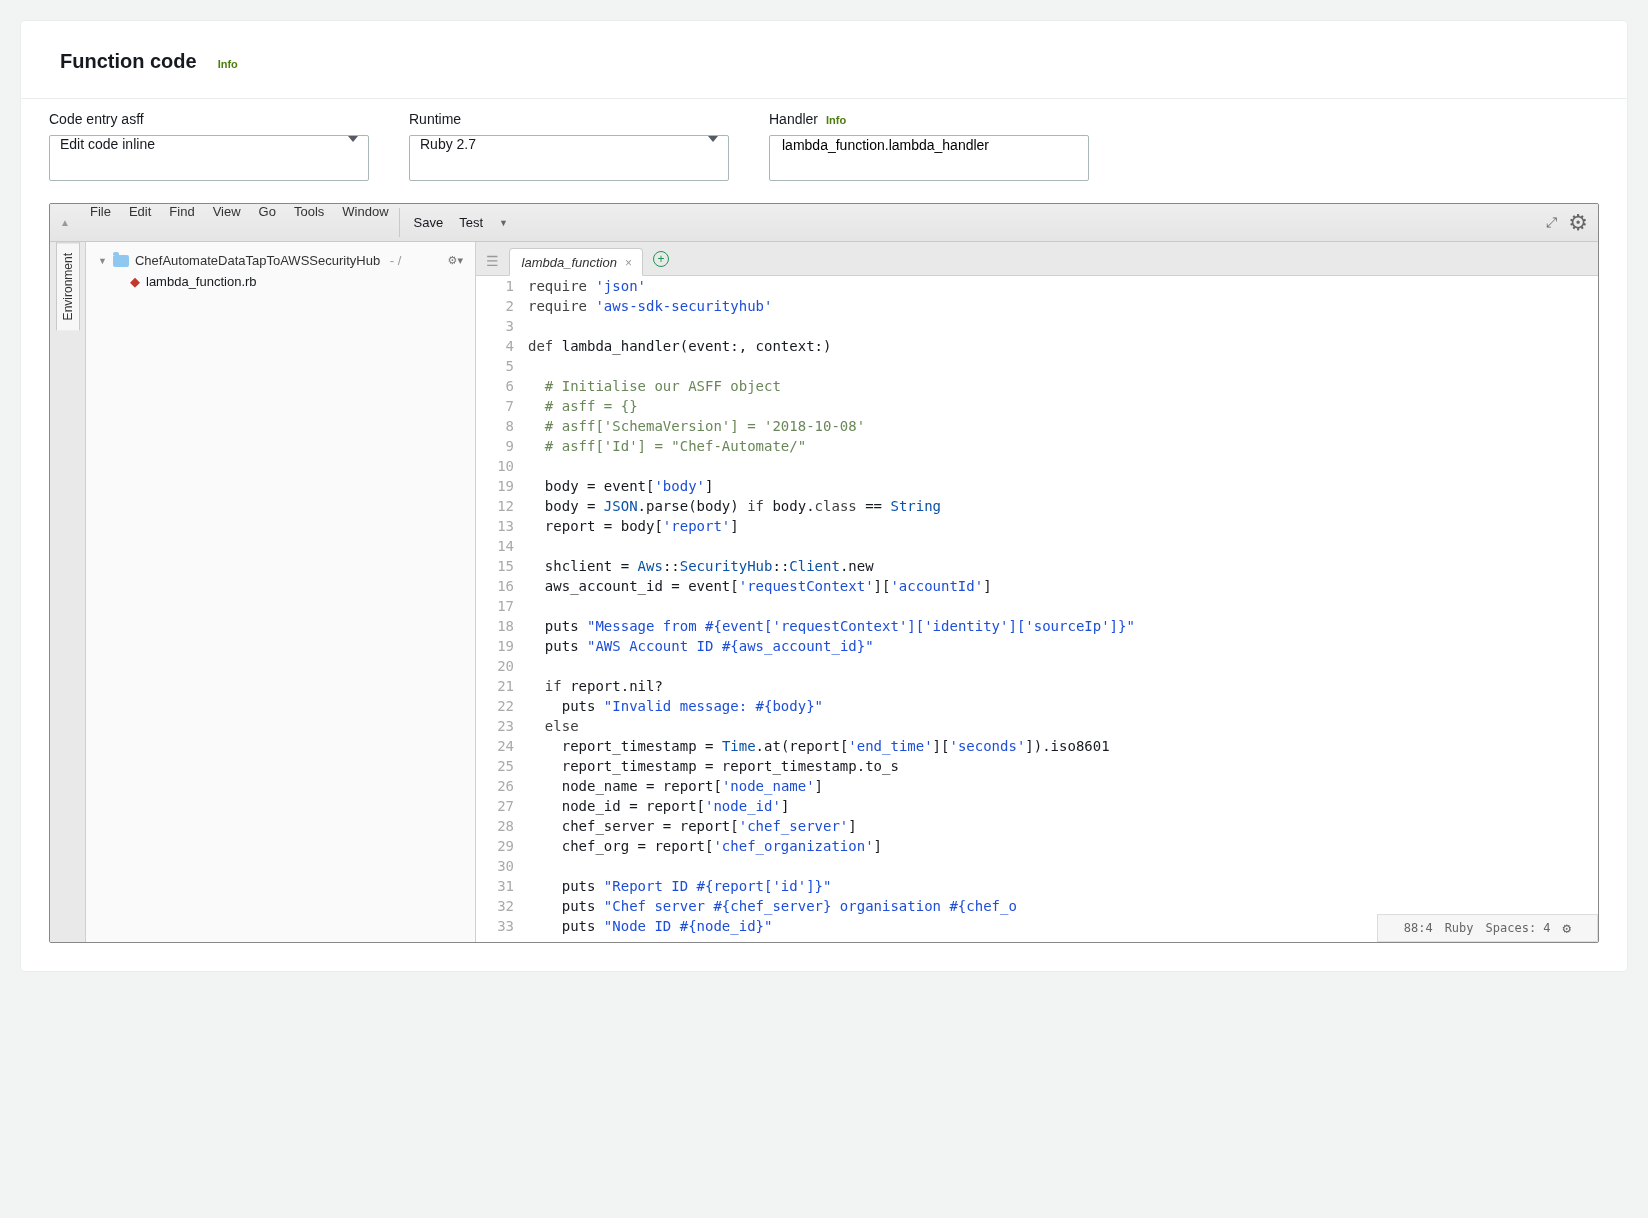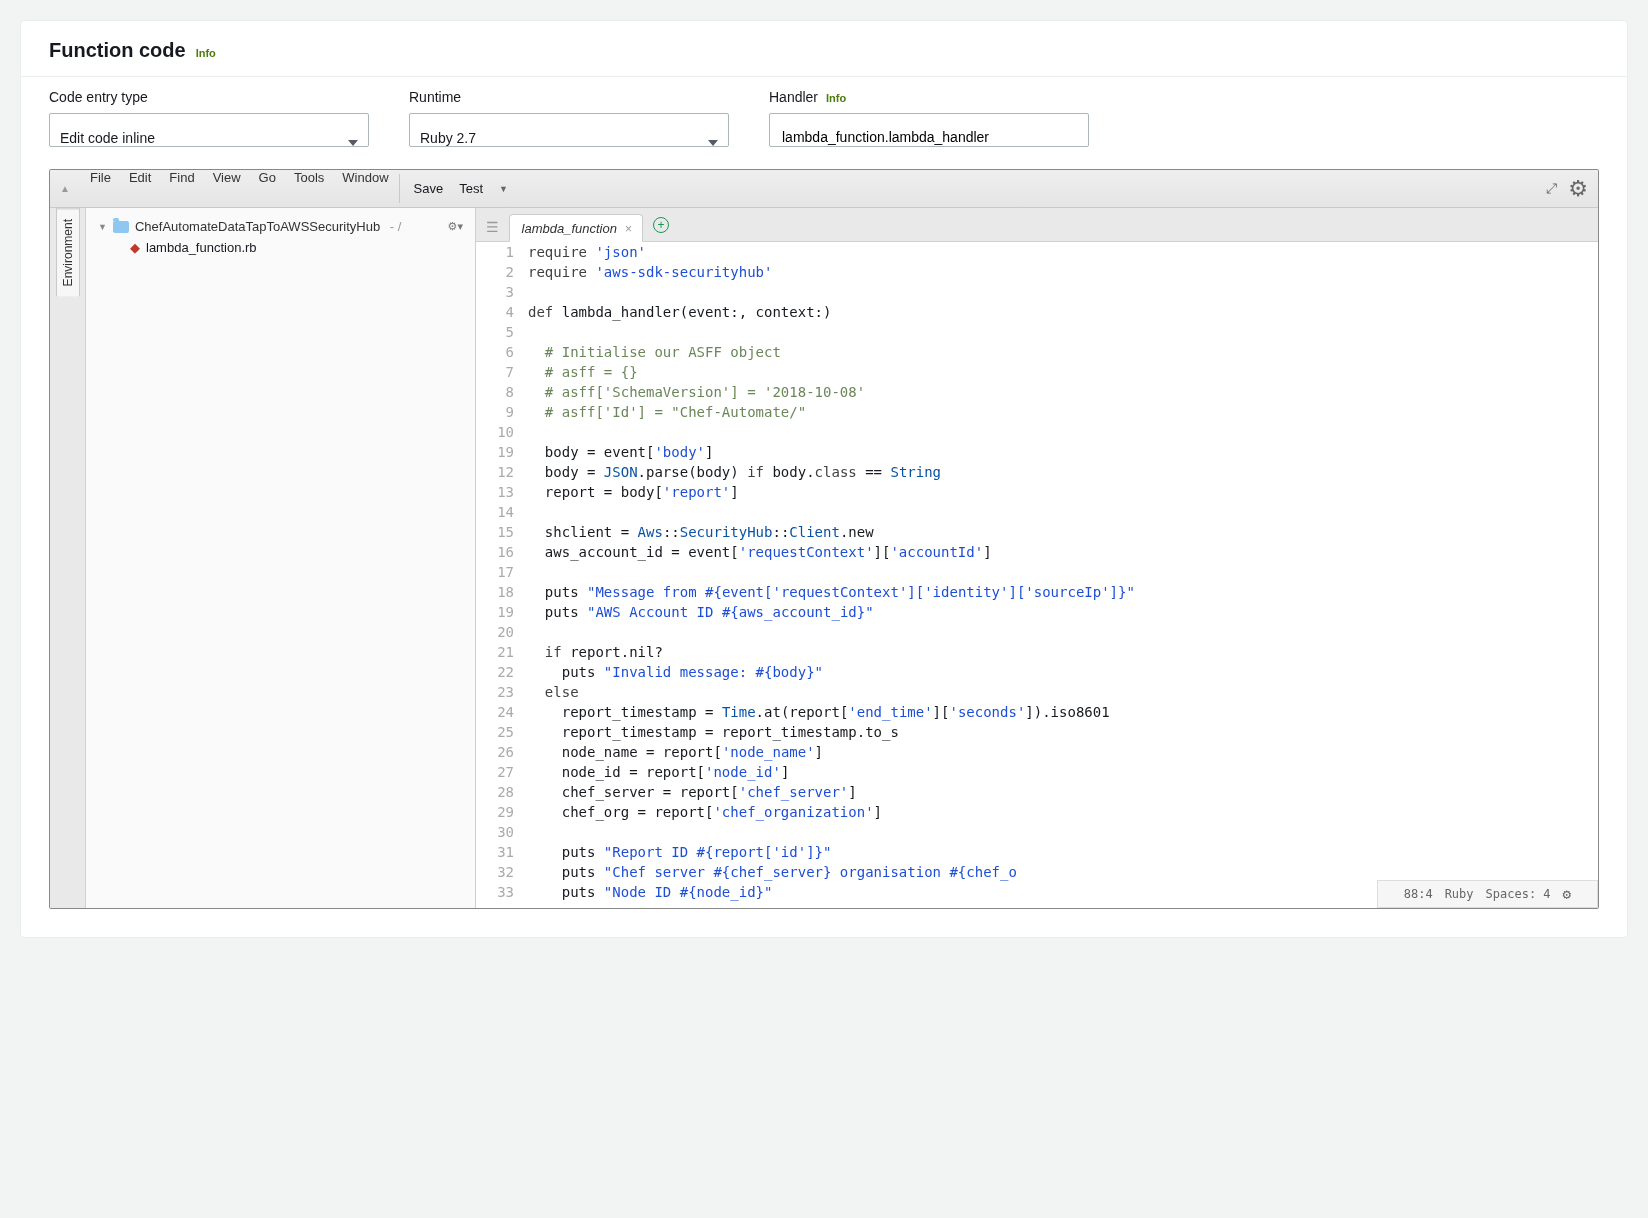--- a/index.html
+++ b/index.html
@@ -1,28 +1,28 @@
 <!DOCTYPE html>
 <html><head>
 <meta charset="utf-8">
 <style>
   * { box-sizing: border-box; }
   body { margin: 0; font-family: "Amazon Ember", "Helvetica Neue", Arial, sans-serif; background: #f2f3f3; color: #16191f; }
   .outer { padding: 20px; }
   .card { background: #fff; border: 1px solid #eaeded; border-radius: 4px; overflow: hidden; }
   .card-header { padding: 18px 28px 14px; display: flex; align-items: baseline; gap: 10px; }
-  .card-header h2 { margin: 0; font-size: 20px; font-weight: 700; }
+  .card-header h2 { margin: 11px; font-size: 20px; font-weight: 700; }
   .info-link { color: #4d7c0f; font-size: 11px; font-weight: 700; text-decoration: none; }
   .hr { border-top: 1px solid #eaeded; }
   .controls-row { display: flex; gap: 40px; padding: 12px 28px 22px; }
   .control { display: flex; flex-direction: column; flex: 1; max-width: 320px; }
   .control label { font-size: 14px; margin-bottom: 8px; display: flex; gap: 8px; align-items: baseline; }
   .select-box, .text-input {
-    border: 1px solid #aab7b8; border-radius: 2px; height: 34px; padding: 0 10px;
-    display: flex; align-items: flex-end; justify-content: space-between; font-size: 14px; background: #fff;
+    border: 1px solid #aab7b8; border-radius: 2px; height: 46px; padding: 0 10px;
+    display: flex; align-items: flex-start; justify-content: space-between; font-size: 14px; background: #fff;
   }
   .select-box .tri { width: 0; height: 0; border-left: 5px solid transparent; border-right: 5px solid transparent; border-top: 6px solid #545b64; }
   .text-input input { border: none; outline: none; width: 100%; font-size: 14px; background: transparent; }
 
   
   .ide { margin: 0 28px 28px; border: 1px solid #888; border-radius: 2px; overflow: hidden; display: flex; flex-direction: column; height: 740px; }
   .ide-toolbar { background: linear-gradient(#eee, #e5e5e5); border-bottom: 1px solid #c9c9c9; display: flex; align-items: stretch; height: 38px; font-size: 13px; }
   .ide-toolbar .collapse { width: 30px; display:flex; align-items:center; justify-content:center; color:#999; font-size:10px;}
   .ide-toolbar .menus { display: flex; align-items: flex-start; gap: 18px; padding: 0 10px; }
   .ide-toolbar .menus span { color: #333; }
@@ -74,21 +74,21 @@
 
 <div class="outer">
   <div class="card">
     <div class="card-header">
       <h2>Function code</h2>
       <a href="#" class="info-link">Info</a>
     </div>
     <div class="hr"></div>
     <div class="controls-row">
       <div class="control">
-        <label>Code entry type</label>
+        <label>Code entry asff</label>
         <div class="select-box">
           <span>Edit code inline</span>
           <span class="tri"></span>
         </div>
       </div>
       <div class="control">
         <label>Runtime</label>
         <div class="select-box">
           <span>Ruby 2.7</span>
           <span class="tri"></span>

